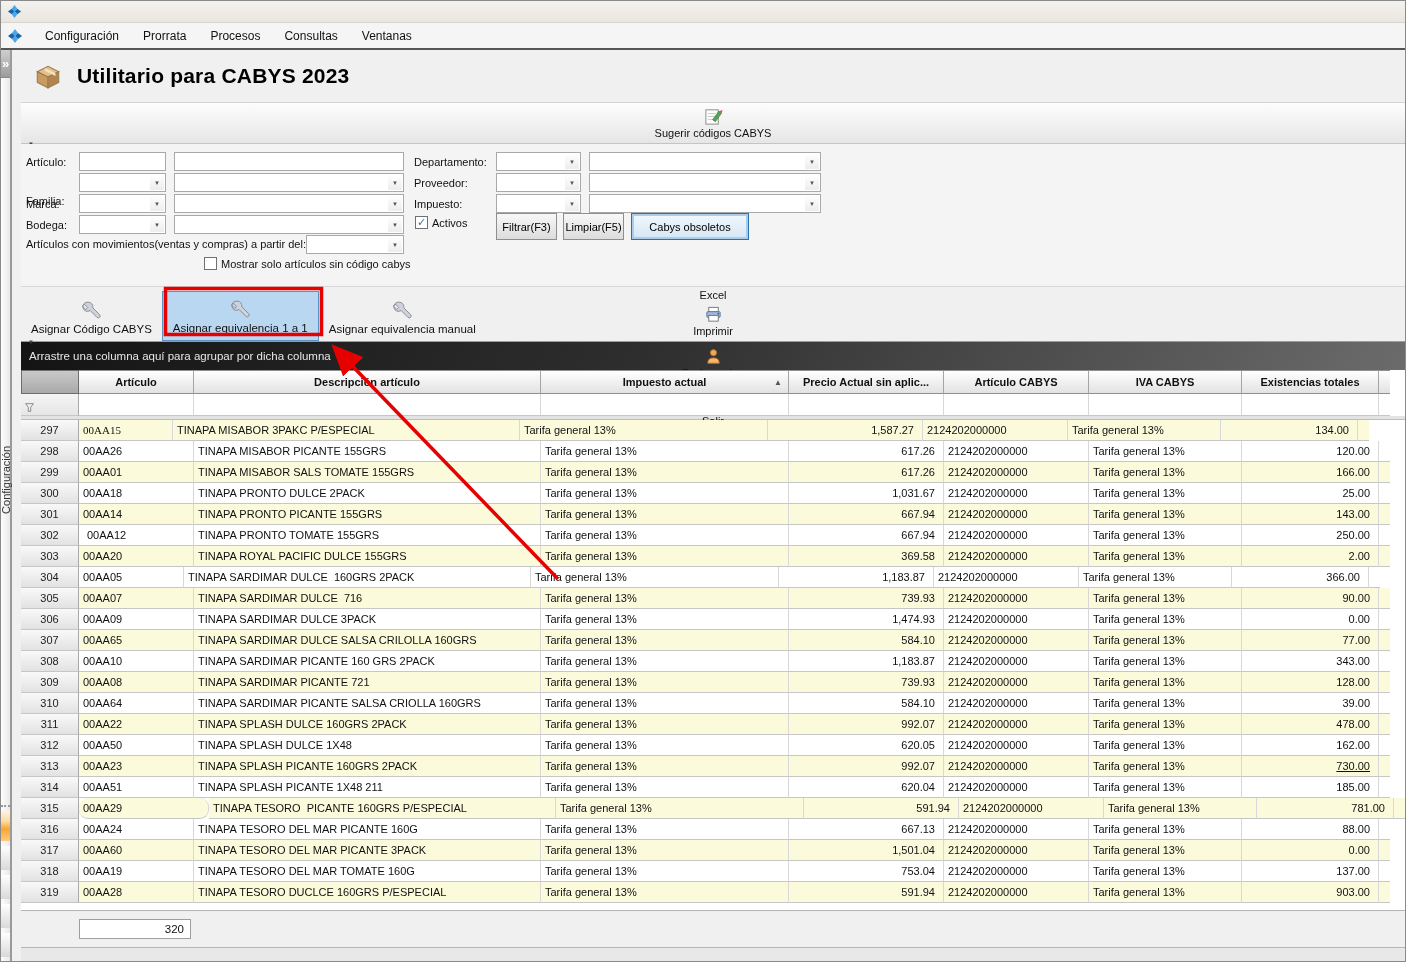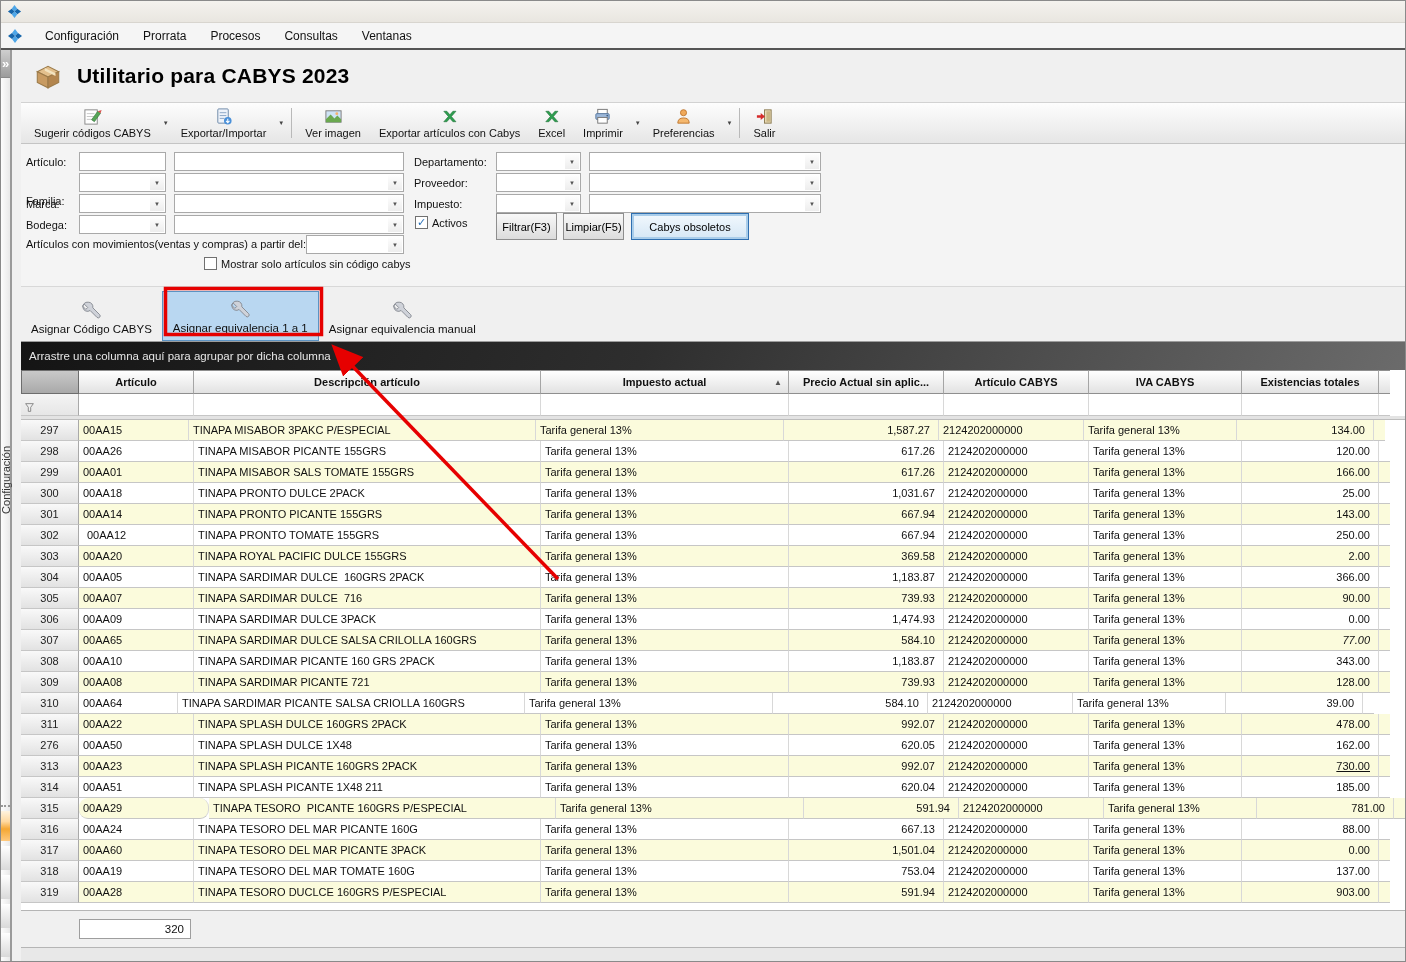--- a/index.html
+++ b/index.html
@@ -30,21 +30,21 @@
   .sb-item.orange { height:30px; background:linear-gradient(#fff3e0,#ffd9a0 35%,#f5a733 60%,#ffc97e); }
 
   .content { flex:1; position:relative; background:#d946ef;margin-left:9px; }
 
   
   .page-header { height:52px; display:flex; align-items:center; gap:14px; padding-left:12px; background:#f0f0f0; }
   .pkg-icon { width:30px; height:30px; }
   .page-title { font-size:21px; font-weight:bold; color:#000; letter-spacing:.2px; }
 
   
-  .toolbar { height:42px; background:linear-gradient(#fdfdfd,#e6e6e6); border-top:1px solid #d2d2d2; border-bottom:1px solid #c4c4c4; display:flex; align-items:stretch; padding:2px 4px; }
+  .toolbar { height:42px; background:linear-gradient(#fdfdfd,#e6e6e6); border-top:1px solid #d2d2d2; border-bottom:1px solid #c4c4c4; display:flex; align-items:stretch; padding:2px 4px;flex-direction:column; }
   .tb-btn { display:flex; flex-direction:column; align-items:center; justify-content:center; padding:1px 8px; gap:1px; border:1px solid transparent; cursor:default; }
   .tb-btn .tb-ico { width:19px; height:19px; }
   .tb-btn .tb-ico svg { width:100%; height:100%; }
   .tb-btn .tb-label { font-size:11px; white-space:nowrap; color:#111; }
   .tb-dd { display:flex; align-items:center; font-size:6px; color:#444; padding:0 3px; cursor:default; }
   .tb-sep { width:1px; background:#b9b9b9; margin:3px 4px; }
 
   
   .filter-panel { height:143px; position:relative; background:#f4f4f4; border-bottom:1px solid #d8d8d8; }
   .f-label { position:absolute; font-size:11px; color:#111; }
@@ -341,21 +341,21 @@
             <div class="g-cell" style="width: 155px;"></div>
             <div class="g-cell" style="width: 145px;"></div>
             <div class="g-cell" style="width: 153px;"></div>
             <div class="g-cell" style="width: 137px;"></div>
             <div class="g-cell" style="width: 11px; border-right: none;"></div>
           </div>
         <div class="grid-sep"></div>
         <div id="grid-body">
             <div class="g-row odd">
               <div class="g-cell num" style="width: 58px;">297</div>
-              <div class="g-cell" style="width: 110px;">00AA15</div>
+              <div class="g-cell" style="width: 94px; font-family: Liberation Serif, serif;">00AA15</div>
               <div class="g-cell" style="width: 347px;">TINAPA MISABOR 3PAKC P/ESPECIAL</div>
               <div class="g-cell" style="width: 248px;">Tarifa general 13%</div>
               <div class="g-cell right" style="width: 155px;">1,587.27</div>
               <div class="g-cell" style="width: 145px;">2124202000000</div>
               <div class="g-cell" style="width: 153px;">Tarifa general 13%</div>
               <div class="g-cell right" style="width: 137px;">134.00</div>
               <div class="g-cell" style="width: 11px; border-right: none;"></div>
             </div>
             <div class="g-row even">
               <div class="g-cell num" style="width: 58px;">298</div>
@@ -418,21 +418,21 @@
               <div class="g-cell" style="width: 347px;">TINAPA ROYAL PACIFIC DULCE 155GRS</div>
               <div class="g-cell" style="width: 248px;">Tarifa general 13%</div>
               <div class="g-cell right" style="width: 155px;">369.58</div>
               <div class="g-cell" style="width: 145px;">2124202000000</div>
               <div class="g-cell" style="width: 153px;">Tarifa general 13%</div>
               <div class="g-cell right" style="width: 137px;">2.00</div>
               <div class="g-cell" style="width: 11px; border-right: none;"></div>
             </div>
             <div class="g-row even">
               <div class="g-cell num" style="width: 58px;">304</div>
-              <div class="g-cell" style="width: 115px;">00AA05</div>
+              <div class="g-cell" style="width: 105px;">00AA05</div>
               <div class="g-cell" style="width: 347px;">TINAPA SARDIMAR DULCE  160GRS 2PACK</div>
               <div class="g-cell" style="width: 248px;">Tarifa general 13%</div>
               <div class="g-cell right" style="width: 155px;">1,183.87</div>
               <div class="g-cell" style="width: 145px;">2124202000000</div>
               <div class="g-cell" style="width: 153px;">Tarifa general 13%</div>
               <div class="g-cell right" style="width: 137px;">366.00</div>
               <div class="g-cell" style="width: 11px; border-right: none;"></div>
             </div>
             <div class="g-row odd">
               <div class="g-cell num" style="width: 58px;">305</div>
@@ -457,21 +457,21 @@
               <div class="g-cell" style="width: 11px; border-right: none;"></div>
             </div>
             <div class="g-row odd">
               <div class="g-cell num" style="width: 58px;">307</div>
               <div class="g-cell" style="width: 115px;">00AA65</div>
               <div class="g-cell" style="width: 347px;">TINAPA SARDIMAR DULCE SALSA CRILOLLA 160GRS</div>
               <div class="g-cell" style="width: 248px;">Tarifa general 13%</div>
               <div class="g-cell right" style="width: 155px;">584.10</div>
               <div class="g-cell" style="width: 145px;">2124202000000</div>
               <div class="g-cell" style="width: 153px;">Tarifa general 13%</div>
-              <div class="g-cell right" style="width: 137px; font-style: italic;">77.00</div>
+              <div class="g-cell right" style="width: 137px;">77.00</div>
               <div class="g-cell" style="width: 11px; border-right: none;"></div>
             </div>
             <div class="g-row even">
               <div class="g-cell num" style="width: 58px;">308</div>
               <div class="g-cell" style="width: 115px;">00AA10</div>
               <div class="g-cell" style="width: 347px;">TINAPA SARDIMAR PICANTE 160 GRS 2PACK</div>
               <div class="g-cell" style="width: 248px;">Tarifa general 13%</div>
               <div class="g-cell right" style="width: 155px;">1,183.87</div>
               <div class="g-cell" style="width: 145px;">2124202000000</div>
               <div class="g-cell" style="width: 153px;">Tarifa general 13%</div>
@@ -484,42 +484,42 @@
               <div class="g-cell" style="width: 347px;">TINAPA SARDIMAR PICANTE 721</div>
               <div class="g-cell" style="width: 248px;">Tarifa general 13%</div>
               <div class="g-cell right" style="width: 155px;">739.93</div>
               <div class="g-cell" style="width: 145px;">2124202000000</div>
               <div class="g-cell" style="width: 153px;">Tarifa general 13%</div>
               <div class="g-cell right" style="width: 137px;">128.00</div>
               <div class="g-cell" style="width: 11px; border-right: none;"></div>
             </div>
             <div class="g-row even">
               <div class="g-cell num" style="width: 58px;">310</div>
-              <div class="g-cell" style="width: 99px;">00AA64</div>
+              <div class="g-cell" style="width: 115px;">00AA64</div>
               <div class="g-cell" style="width: 347px;">TINAPA SARDIMAR PICANTE SALSA CRIOLLA 160GRS</div>
               <div class="g-cell" style="width: 248px;">Tarifa general 13%</div>
               <div class="g-cell right" style="width: 155px;">584.10</div>
               <div class="g-cell" style="width: 145px;">2124202000000</div>
               <div class="g-cell" style="width: 153px;">Tarifa general 13%</div>
               <div class="g-cell right" style="width: 137px;">39.00</div>
               <div class="g-cell" style="width: 11px; border-right: none;"></div>
             </div>
             <div class="g-row odd">
               <div class="g-cell num" style="width: 58px;">311</div>
               <div class="g-cell" style="width: 115px;">00AA22</div>
               <div class="g-cell" style="width: 347px;">TINAPA SPLASH DULCE 160GRS 2PACK</div>
               <div class="g-cell" style="width: 248px;">Tarifa general 13%</div>
               <div class="g-cell right" style="width: 155px;">992.07</div>
               <div class="g-cell" style="width: 145px;">2124202000000</div>
               <div class="g-cell" style="width: 153px;">Tarifa general 13%</div>
               <div class="g-cell right" style="width: 137px;">478.00</div>
               <div class="g-cell" style="width: 11px; border-right: none;"></div>
             </div>
             <div class="g-row even">
-              <div class="g-cell num" style="width: 58px;">276</div>
+              <div class="g-cell num" style="width: 58px;">312</div>
               <div class="g-cell" style="width: 115px;">00AA50</div>
               <div class="g-cell" style="width: 347px;">TINAPA SPLASH DULCE 1X48</div>
               <div class="g-cell" style="width: 248px;">Tarifa general 13%</div>
               <div class="g-cell right" style="width: 155px;">620.05</div>
               <div class="g-cell" style="width: 145px;">2124202000000</div>
               <div class="g-cell" style="width: 153px;">Tarifa general 13%</div>
               <div class="g-cell right" style="width: 137px;">162.00</div>
               <div class="g-cell" style="width: 11px; border-right: none;"></div>
             </div>
             <div class="g-row odd">

